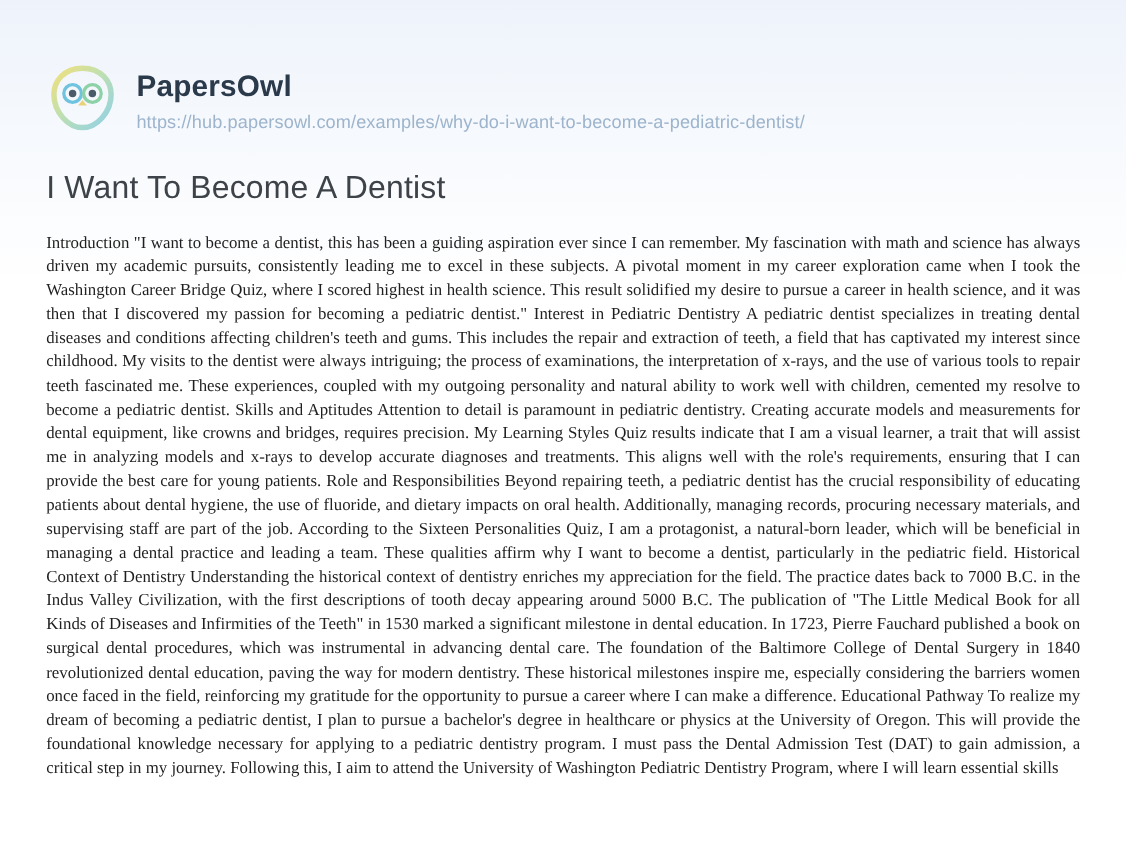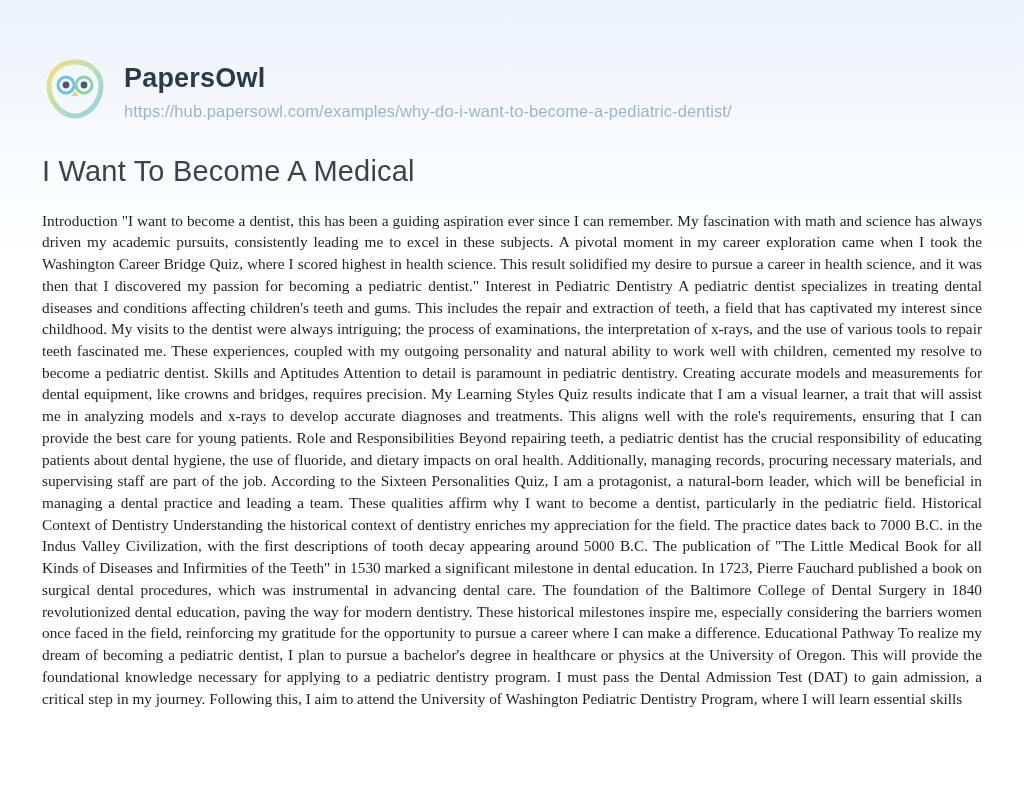--- a/index.html
+++ b/index.html
@@ -95,17 +95,17 @@
         <path d="M31 33 l-4 5 h8 z" fill="#e9d27a"></path>
       </svg>
     </div>
     <div class="brand-block">
       <div class="brand-name">PapersOwl</div>
       <div class="brand-url">https://hub.papersowl.com/examples/why-do-i-want-to-become-a-pediatric-dentist/</div>
     </div>
   </div>
 
   <div class="content">
-    <h1 class="doc-title">I Want To Become A Medical</h1>
+    <h1 class="doc-title">I Want To Become A Dentist</h1>
     <p class="doc-body">Introduction "I want to become a dentist, this has been a guiding aspiration ever since I can remember. My fascination with math and science has always driven my academic pursuits, consistently leading me to excel in these subjects. A pivotal moment in my career exploration came when I took the Washington Career Bridge Quiz, where I scored highest in health science. This result solidified my desire to pursue a career in health science, and it was then that I discovered my passion for becoming a pediatric dentist." Interest in Pediatric Dentistry A pediatric dentist specializes in treating dental diseases and conditions affecting children's teeth and gums. This includes the repair and extraction of teeth, a field that has captivated my interest since childhood. My visits to the dentist were always intriguing; the process of examinations, the interpretation of x-rays, and the use of various tools to repair teeth fascinated me. These experiences, coupled with my outgoing personality and natural ability to work well with children, cemented my resolve to become a pediatric dentist. Skills and Aptitudes Attention to detail is paramount in pediatric dentistry. Creating accurate models and measurements for dental equipment, like crowns and bridges, requires precision. My Learning Styles Quiz results indicate that I am a visual learner, a trait that will assist me in analyzing models and x-rays to develop accurate diagnoses and treatments. This aligns well with the role's requirements, ensuring that I can provide the best care for young patients. Role and Responsibilities Beyond repairing teeth, a pediatric dentist has the crucial responsibility of educating patients about dental hygiene, the use of fluoride, and dietary impacts on oral health. Additionally, managing records, procuring necessary materials, and supervising staff are part of the job. According to the Sixteen Personalities Quiz, I am a protagonist, a natural-born leader, which will be beneficial in managing a dental practice and leading a team. These qualities affirm why I want to become a dentist, particularly in the pediatric field. Historical Context of Dentistry Understanding the historical context of dentistry enriches my appreciation for the field. The practice dates back to 7000 B.C. in the Indus Valley Civilization, with the first descriptions of tooth decay appearing around 5000 B.C. The publication of "The Little Medical Book for all Kinds of Diseases and Infirmities of the Teeth" in 1530 marked a significant milestone in dental education. In 1723, Pierre Fauchard published a book on surgical dental procedures, which was instrumental in advancing dental care. The foundation of the Baltimore College of Dental Surgery in 1840 revolutionized dental education, paving the way for modern dentistry. These historical milestones inspire me, especially considering the barriers women once faced in the field, reinforcing my gratitude for the opportunity to pursue a career where I can make a difference. Educational Pathway To realize my dream of becoming a pediatric dentist, I plan to pursue a bachelor's degree in healthcare or physics at the University of Oregon. This will provide the foundational knowledge necessary for applying to a pediatric dentistry program. I must pass the Dental Admission Test (DAT) to gain admission, a critical step in my journey. Following this, I aim to attend the University of Washington Pediatric Dentistry Program, where I will learn essential skills</p>
   </div>
 
 </div>
 
 </body></html>

